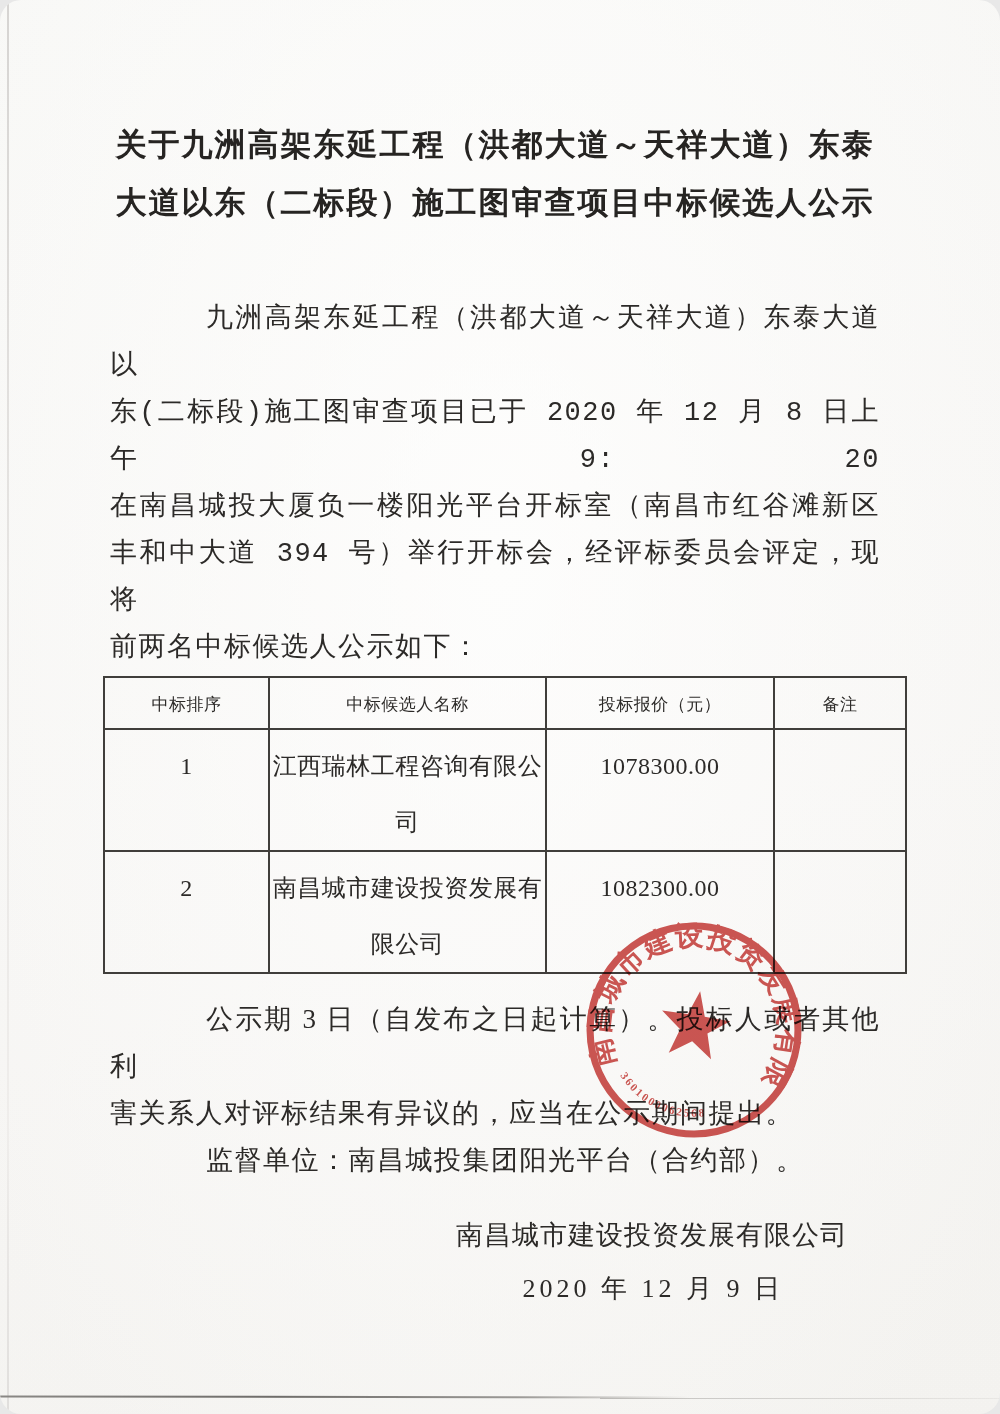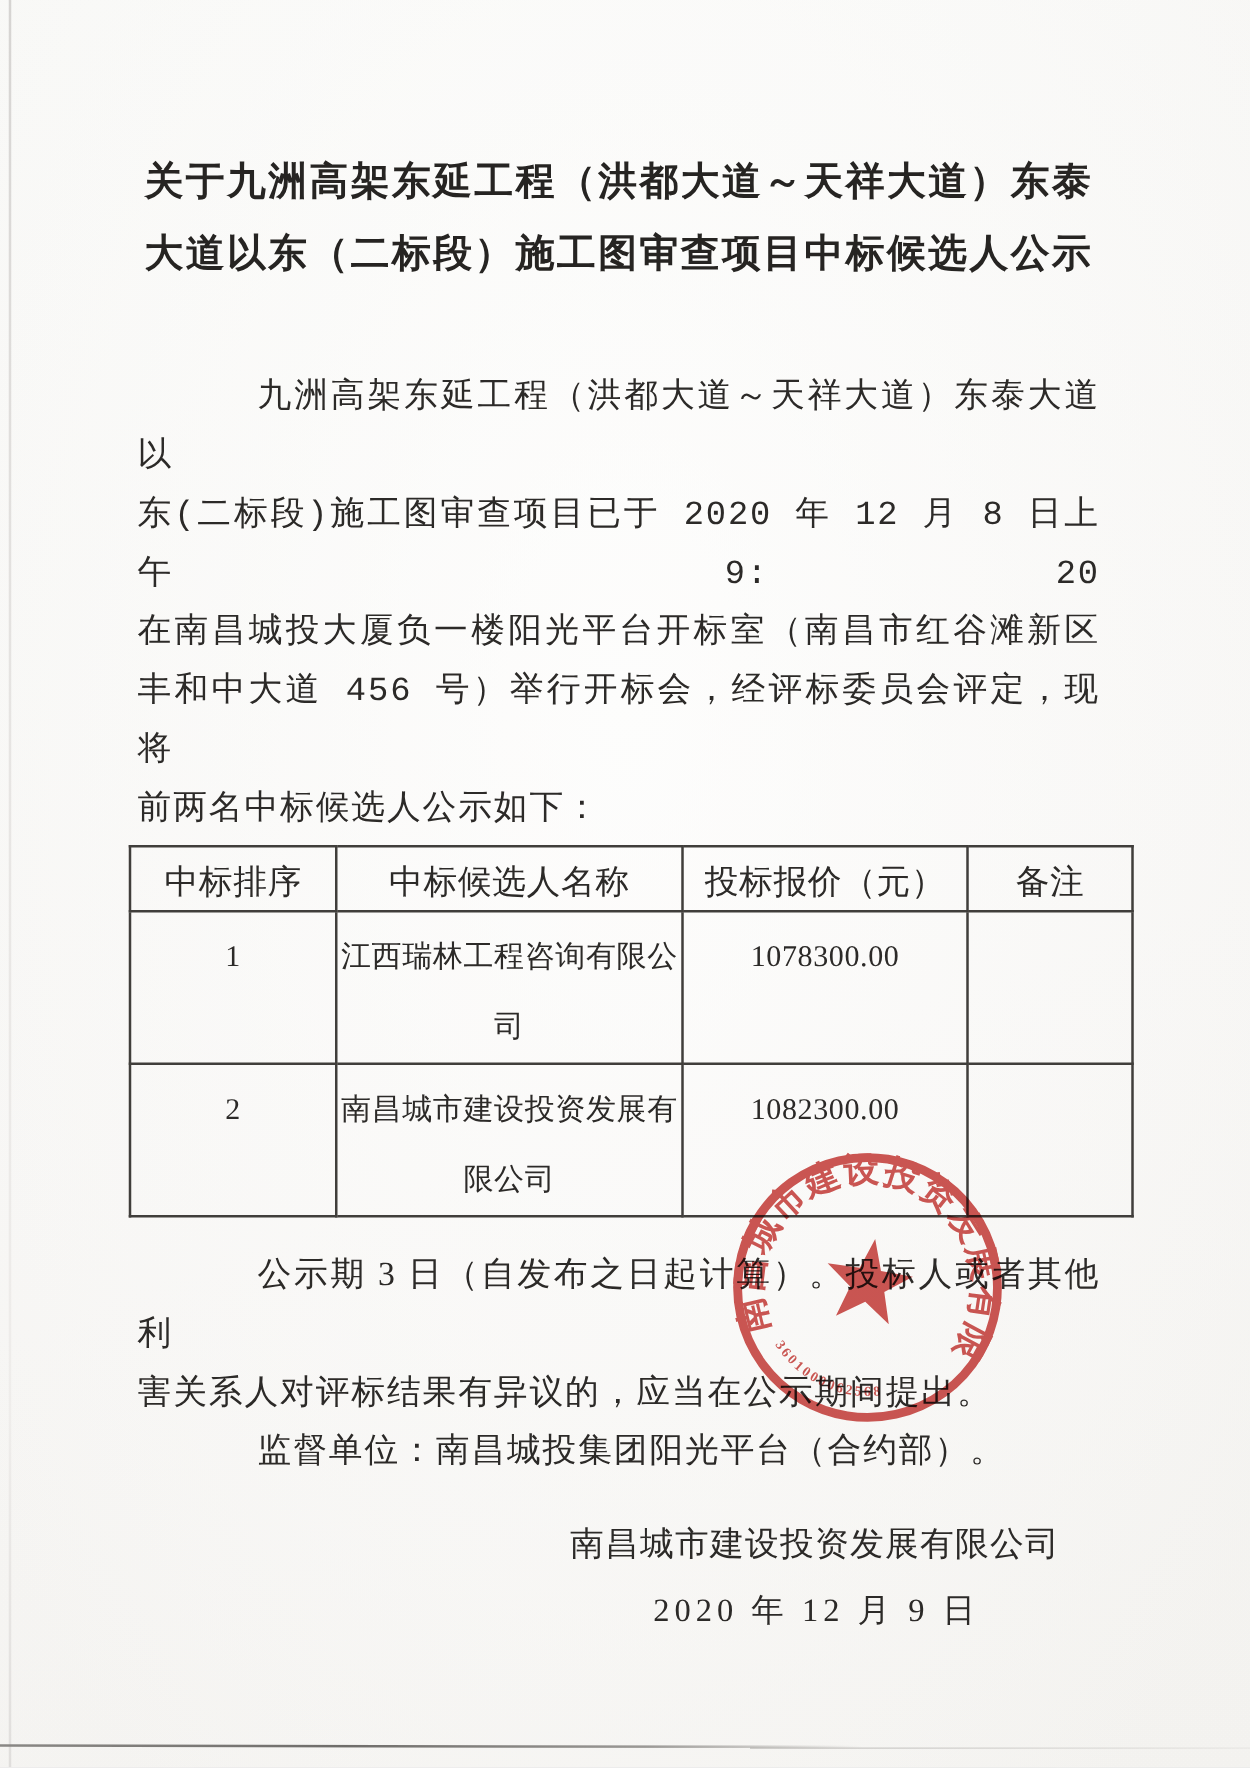--- a/index.html
+++ b/index.html
@@ -8,20 +8,21 @@
     position: relative;
     width: 1000px;
     height: 1414px;
     margin: 0 auto;
     background:
       radial-gradient(ellipse at 50% 40%, rgba(255,255,255,0.6), rgba(0,0,0,0.015) 90%),
       linear-gradient(160deg, #fcfcfa 0%, #faf9f7 60%, #f7f6f3 100%);
     overflow: hidden;
     font-family: "Liberation Serif", "DejaVu Serif", serif;
     color: #2c2a28;
+    border-radius: 21px;
   }
   .scan-edge-left {
     position: absolute; left: 7px; top: 0; width: 2px; height: 100%;
     background: linear-gradient(to bottom, #d6d4d2, #e6e4e2 40%, #efedeb 80%, #e0dedc);
   }
   .scan-edge-bottom {
     position: absolute; left: 0; top: 1396px; width: 690px; height: 2px;
     background: linear-gradient(to right, #8a8885, #6f6d6a 40%, #9b9996 75%, rgba(160,158,155,0));
     transform: rotate(0.1deg);
   }
@@ -43,21 +44,21 @@
     width: 802px; margin-left: -7px; margin-top: 4px;
     border-collapse: collapse; table-layout: fixed;
   }
   table.doc-table td {
     border: 2px solid #403e3b;
     text-align: center; font-size: 24px; letter-spacing: 0.5px;
     vertical-align: top; padding-top: 8px; line-height: 56px;
     overflow: hidden; word-break: break-all;
   }
   table.doc-table tr.hdr td {
-    height: 52px; font-size: 27px; padding-top: 4px;
+    height: 52px; font-size: 17px; padding-top: 4px;
     vertical-align: middle; line-height: 28px;
   }
   table.doc-table tr.r1 td { height: 95px; }
   table.doc-table tr.r2 td { height: 90px; }
   .col-rank   { width: 165px; }
   .col-name   { width: 277px; }
   .col-price  { width: 228px; }
   .col-remark { width: 132px; }
 
   .para2 { margin-top: 22px; }
@@ -97,21 +98,21 @@
 
     <div class="title">
       <div>关于九洲高架东延工程（洪都大道～天祥大道）东泰</div>
       <div>大道以东（二标段）施工图审查项目中标候选人公示</div>
     </div>
 
     <div class="para1">
       <div class="line fill indent">九洲高架东延工程（洪都大道～天祥大道）东泰大道以</div>
       <div class="line fill">东(二标段)施工图审查项目已于 2020 年 12 月 8 日上午 9: 20</div>
       <div class="line fill">在南昌城投大厦负一楼阳光平台开标室（南昌市红谷滩新区</div>
-      <div class="line fill">丰和中大道 456 号）举行开标会，经评标委员会评定，现将</div>
+      <div class="line fill">丰和中大道 394 号）举行开标会，经评标委员会评定，现将</div>
       <div class="line">前两名中标候选人公示如下：</div>
     </div>
 
     <table class="doc-table">
       <tbody>
           <tr class="hdr">
         <td class="col-rank">中标排序</td>
         <td class="col-name">中标候选人名称</td>
         <td class="col-price">投标报价（元）</td>
         <td class="col-remark">备注</td>

